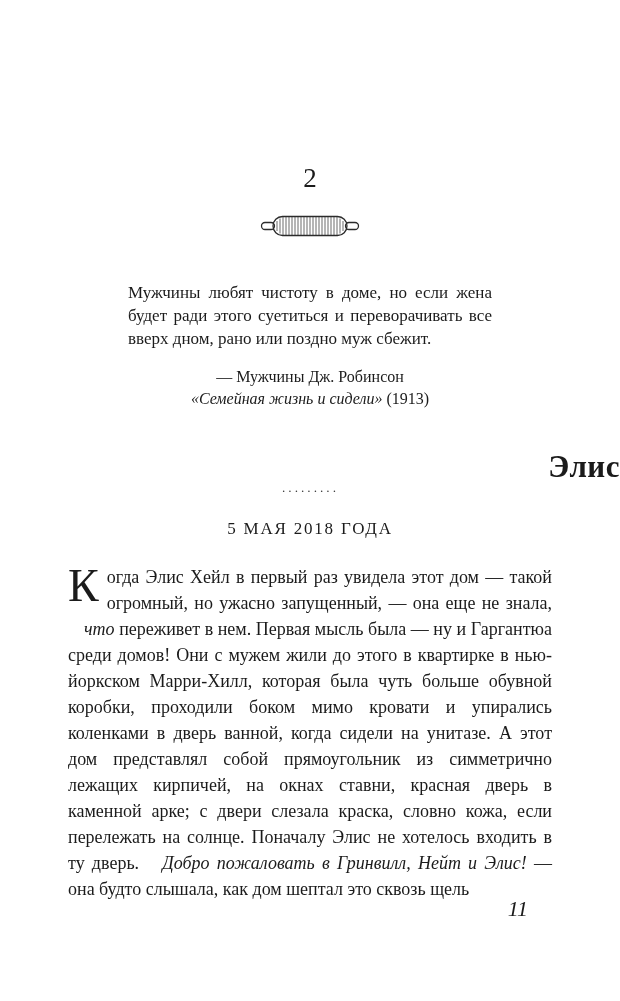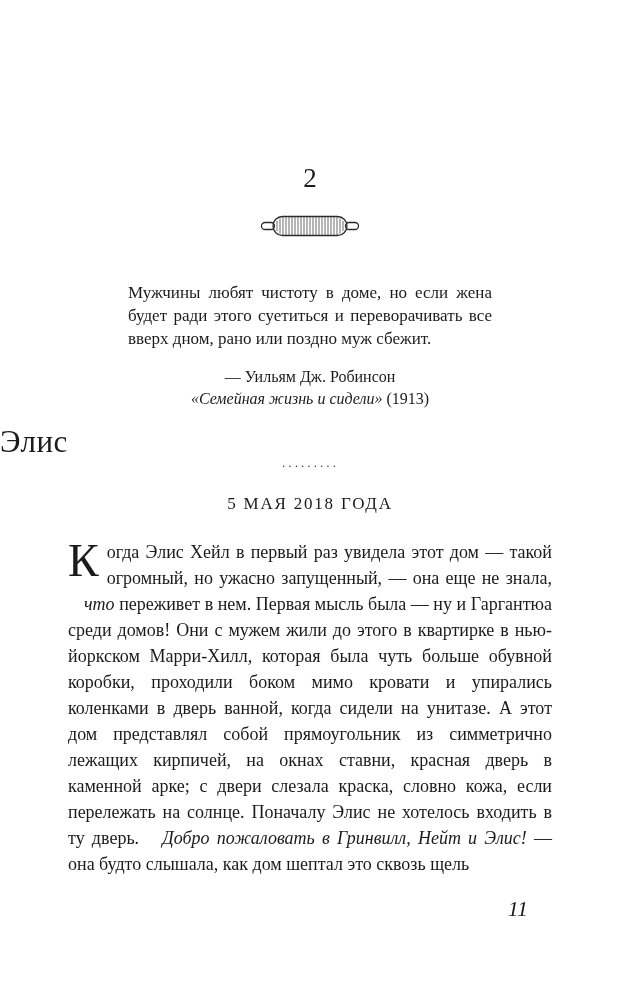--- a/index.html
+++ b/index.html
@@ -40,25 +40,25 @@
   .attribution {
     margin-top: 9px;
     text-align: center;
     font-size: 16px;
     line-height: 22px;
   }
   .attribution-source em {
     font-style: italic;
   }
   .section-title {
-    margin: 15px 0 0;
-    text-align: left;
+    margin: 40px 0 0;
+    text-align: right;
     font-size: 31px;
     line-height: 34px;
-    font-weight: normal;
+    font-weight: bold;
     letter-spacing: 0.5px;
   }
   .title-dots {
     margin-top: 2px;
     text-align: center;
     font-size: 13px;
     line-height: 10px;
     letter-spacing: 2px;
     color: #3a3a3a;
   }
@@ -131,21 +131,21 @@
         <line x1="77" y1="6" x2="77" y2="24"></line>
         <line x1="80" y1="7.5" x2="80" y2="22.5"></line>
         <line x1="83" y1="10" x2="83" y2="20"></line>
       </g>
     </svg>
   </div>
 
   <div class="epigraph">
     <p class="epigraph-text">Мужчины любят чистоту в доме, но если жена будет ради этого суетиться и переворачивать все вверх дном, рано или поздно муж сбежит.</p>
     <div class="attribution">
-      <div class="attribution-author">— Уильям Дж. Робинсон</div>
+      <div class="attribution-author">— Мужчины Дж. Робинсон</div>
       <div class="attribution-source"><em>«Семейная жизнь и сидели»</em><span> (1913)</span></div>
     </div>
   </div>
 
   <h1 class="section-title">Элис</h1>
   <div class="title-dots">·········</div>
   <div class="date-heading">5 МАЯ 2018 ГОДА</div>
 
   <p class="body-text"><span class="dropcap">К</span><span>огда Элис Хейл в первый раз увидела этот дом — такой огромный, но ужасно запущенный, — она еще не знала, </span><em>что</em><span> переживет в нем. Первая мысль была — ну и Гаргантюа среди домов! Они с мужем жили до этого в квартирке в нью-йоркском Марри-Хилл, которая была чуть больше обувной коробки, проходили боком мимо кровати и упирались коленками в дверь ванной, когда сидели на унитазе. А этот дом представлял собой прямоугольник из симметрично лежащих кирпичей, на окнах ставни, красная дверь в каменной арке; с двери слезала краска, словно кожа, если перележать на солнце. Поначалу Элис не хотелось входить в ту дверь. </span><em>Добро пожаловать в Гринвилл, Нейт и Элис!</em><span> — она будто слышала, как дом шептал это сквозь щель</span></p>
 

